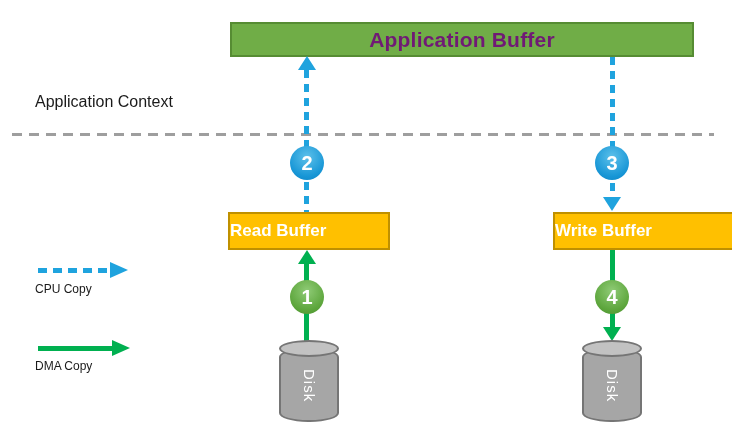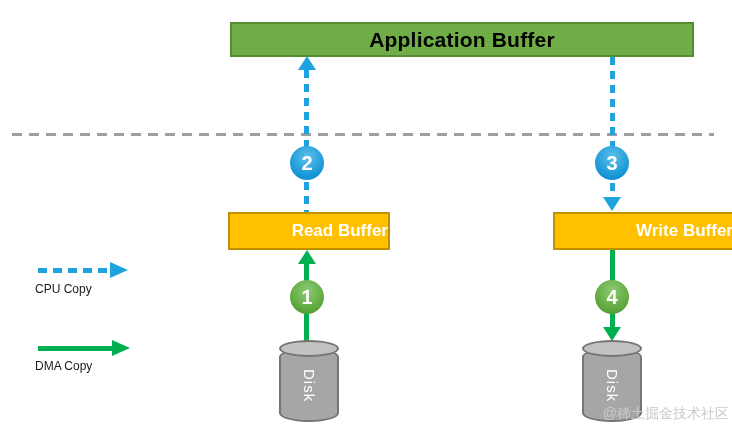--- a/index.html
+++ b/index.html
@@ -25,27 +25,27 @@
   }
   .abs{position:absolute;}
 
   
   .app-buffer{
     left:230px;top:22px;width:464px;height:35px;
     background:var(--green-box);
     border:2px solid var(--green-box-border);
     box-sizing:border-box;
     display:flex;align-items:center;justify-content:center;
-    color:#000000;font-size:21px;font-weight:600;letter-spacing:.2px;
+    color:#701a75;font-size:21px;font-weight:600;letter-spacing:.2px;
   }
   .buffer{
     background:var(--orange-box);
     border:2px solid var(--orange-box-border);
     box-sizing:border-box;
-    display:flex;align-items:center;justify-content:flex-end;
+    display:flex;align-items:center;justify-content:flex-start;
     color:#fff;font-size:17px;font-weight:600;
     top:212px;height:38px;
   }
   .read-buffer{left:228px;width:162px;}
   .write-buffer{left:532px;width:182px;margin-left:21px;}
 
   
   .divider{
     left:12px;top:133px;width:702px;height:3px;
     background:repeating-linear-gradient(to right,var(--divider-gray) 0 10px,transparent 10px 17px);
@@ -117,20 +117,21 @@
 </head>
 <body>
 
 <div class="stage">
 
   <div class="abs app-buffer">
     <span>Application Buffer</span>
   </div>
 
   <div class="abs divider"></div>
+  <div class="abs ctx-label ctx-app">Application Context</div>
 
   <div class="abs tri up-blue" style="left:298px;top:56px;"></div>
   <div class="abs vline dashed" style="left:304px;top:70px;height:142px;"></div>
   <div class="abs badge blue" style="left:290px;top:146px;">
     <span>2</span>
   </div>
 
   <div class="abs vline dashed" style="left:610px;top:57px;height:139px;"></div>
   <div class="abs tri down-blue" style="left:603px;top:197px;"></div>
   <div class="abs badge blue" style="left:595px;top:146px;">
@@ -168,15 +169,14 @@
   </div>
 
   <div class="abs legend-line-dashed"></div>
   <div class="abs tri right-blue" style="left:110px;top:262px;"></div>
   <div class="abs legend-label" style="left:35px;top:282px;">CPU Copy</div>
 
   <div class="abs vline solid" style="left:38px;top:346px;width:74px;height:5px;"></div>
   <div class="abs tri right-green" style="left:112px;top:340px;"></div>
   <div class="abs legend-label" style="left:35px;top:359px;">DMA Copy</div>
 
-  <div class="abs watermark">@稀土掘金技术社区</div>
 
 </div>
 
 </body></html>

